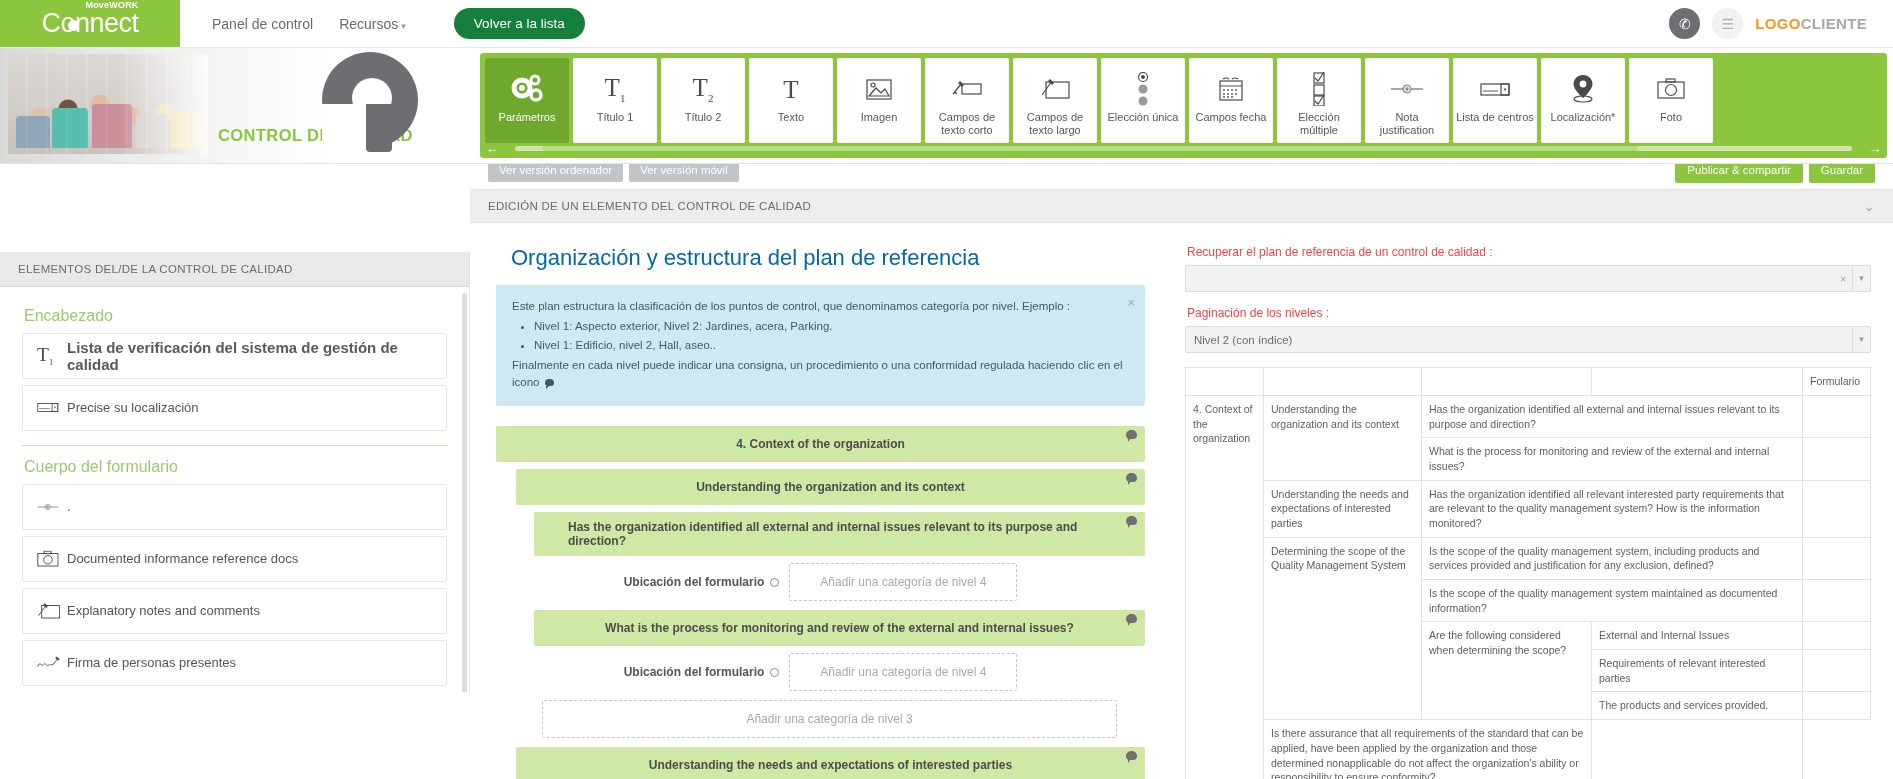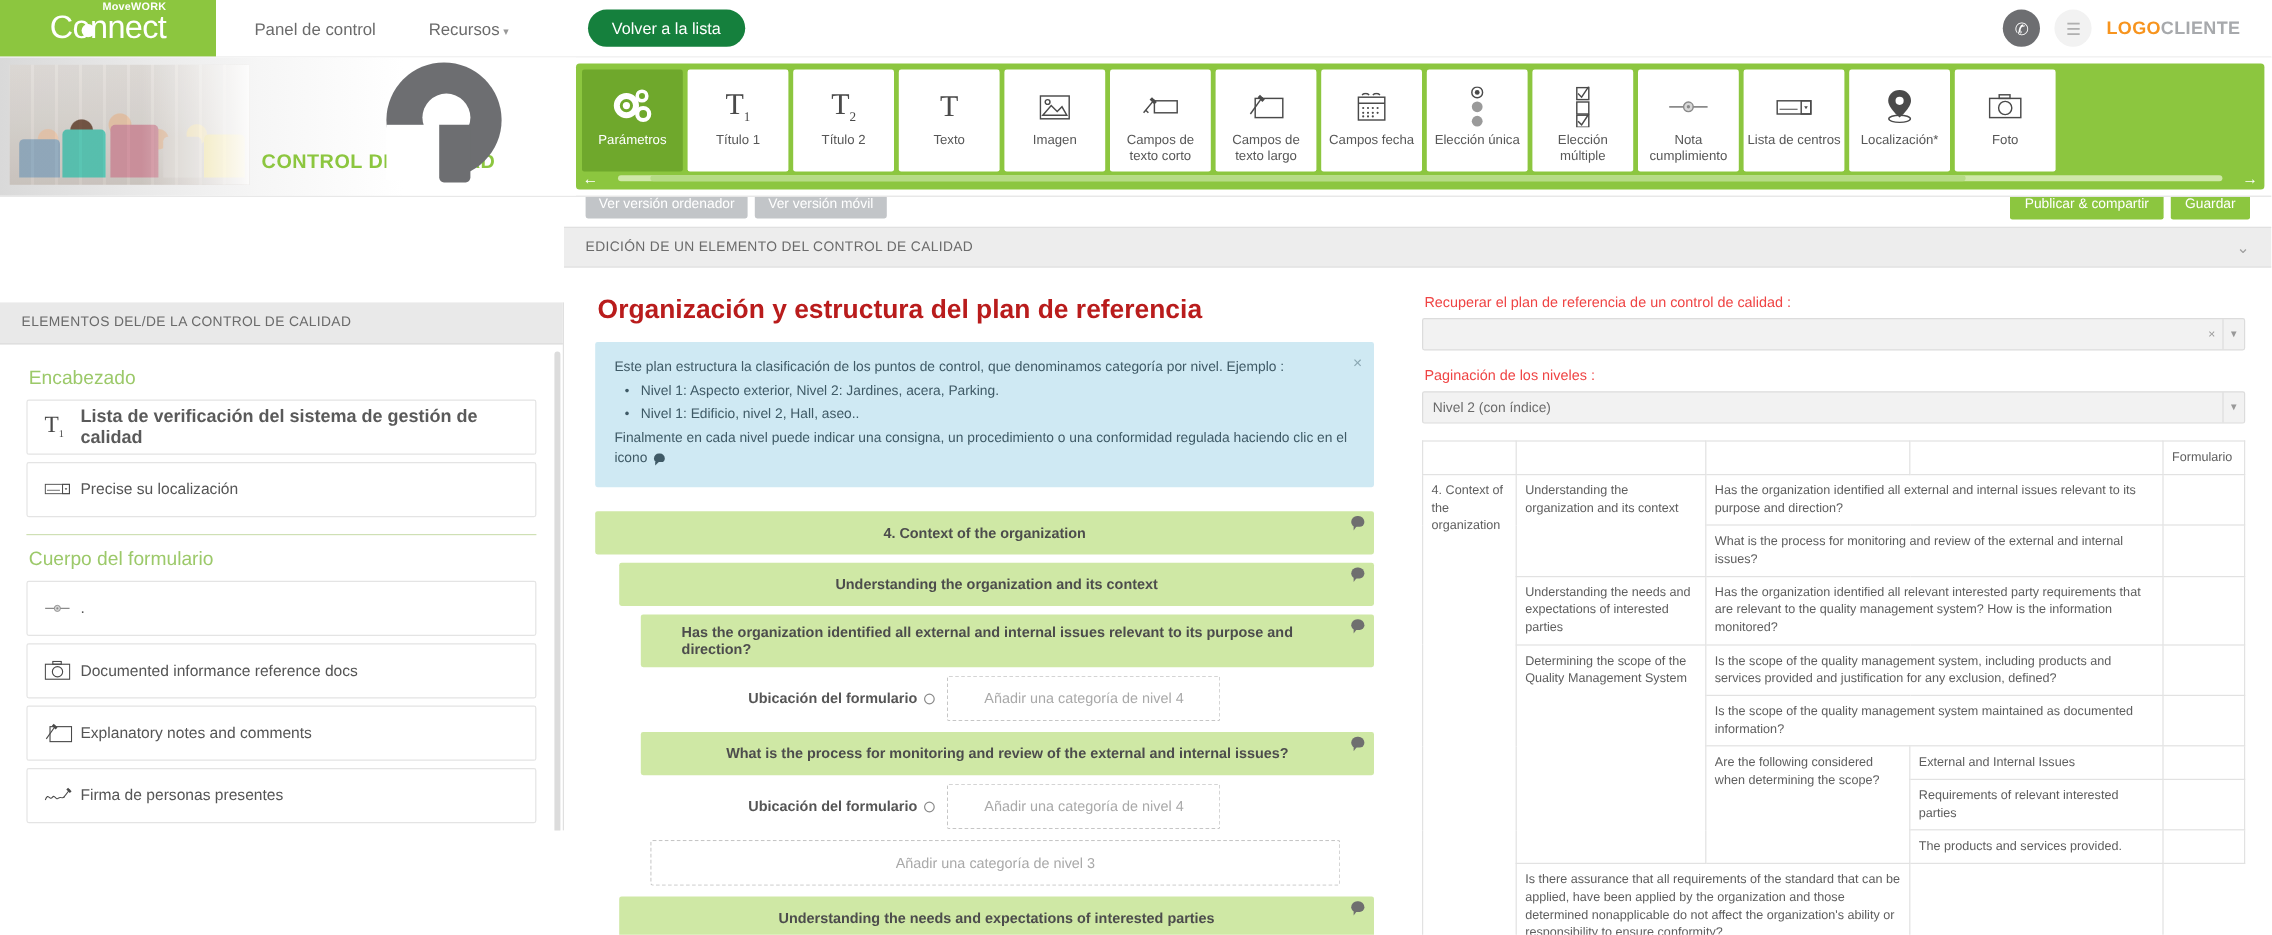--- a/index.html
+++ b/index.html
@@ -54,21 +54,21 @@
     display: inline-block;
     width: 11px; height: 11px;
     border-radius: 50%;
     background: #ffffff;
     position: absolute;
     left: 27px; top: 10px;
   }
   .nav-links {
     display: flex;
     align-items: center;
-    gap: 44px;
+    gap: 26px;
     padding-left: 32px;
   }
   .nav-link {
     color: #6b6b6b;
     font-size: 14px;
     text-decoration: none;
     cursor: pointer;
     white-space: nowrap;
   }
   .nav-caret { font-size: 9px; margin-left: 3px; color: #999; }
@@ -400,23 +400,23 @@
   }
   .col-right {
     width: 722px;
     flex: 0 0 722px;
     padding: 22px 22px 0 14px;
     overflow: hidden;
   }
 
   .page-title {
     font-size: 22px;
-    color: #b91c1c;
-    margin: 0 0 14px 2px;
-    font-weight: bold;
+    color: #0369a1;
+    margin: 0 0 14px 15px;
+    font-weight: normal;
   }
   .infobox {
     background: #cfe9f3;
     color: #3f5a66;
     border-radius: 2px;
     padding: 13px 16px 14px 16px;
     font-size: 11.5px;
     line-height: 1.55;
     position: relative;
     margin-bottom: 20px;
@@ -662,20 +662,31 @@
             <svg width="30" height="24" viewBox="0 0 30 24">
               <rect x="6" y="5" width="23" height="16" stroke="currentColor" fill="none" stroke-width="1.2"></rect>
               <path d="M2 18 L12 4" stroke="currentColor" fill="none" stroke-width="1.2"></path>
               <path d="M10 2 L14 6 L12 8 L8 4 Z" fill="currentColor"></path>
             </svg>
           </div>
           <div class="tool-label">Campos de texto largo</div>
         </div>
         <div class="tool">
           <div class="tool-icon">
+            <svg width="16" height="34" viewBox="0 0 16 34">
+              <circle cx="8" cy="5" r="4.5" fill="none" stroke="currentColor" stroke-width="1.2"></circle>
+              <circle cx="8" cy="5" r="2" fill="currentColor"></circle>
+              <circle cx="8" cy="17" r="4.5" fill="#9a9a9a"></circle>
+              <circle cx="8" cy="29" r="4.5" fill="#9a9a9a"></circle>
+            </svg>
+          </div>
+          <div class="tool-label">Elección única</div>
+        </div>
+        <div class="tool">
+          <div class="tool-icon">
             <svg width="26" height="25" viewBox="0 0 26 25">
               <rect x="2" y="4" width="22" height="19" stroke="currentColor" fill="none" stroke-width="1.2"></rect>
               <path d="M2 9 H24" stroke="currentColor" fill="none" stroke-width="1.2"></path>
               <path d="M5 2 Q8 0 11 2 M14 2 Q17 0 20 2" stroke="currentColor" fill="none" stroke-width="1.2"></path>
               <g fill="currentColor">
                 <circle cx="6" cy="13" r="0.9"></circle>
                 <circle cx="10" cy="13" r="0.9"></circle>
                 <circle cx="14" cy="13" r="0.9"></circle>
                 <circle cx="18" cy="13" r="0.9"></circle>
                 <circle cx="6" cy="17" r="0.9"></circle>
@@ -686,49 +697,38 @@
                 <circle cx="10" cy="20" r="0.9"></circle>
                 <circle cx="14" cy="20" r="0.9"></circle>
               </g>
             </svg>
           </div>
           <div class="tool-label">Campos fecha</div>
         </div>
         <div class="tool">
           <div class="tool-icon">
             <svg width="16" height="34" viewBox="0 0 16 34">
-              <circle cx="8" cy="5" r="4.5" fill="none" stroke="currentColor" stroke-width="1.2"></circle>
-              <circle cx="8" cy="5" r="2" fill="currentColor"></circle>
-              <circle cx="8" cy="17" r="4.5" fill="#9a9a9a"></circle>
-              <circle cx="8" cy="29" r="4.5" fill="#9a9a9a"></circle>
-            </svg>
-          </div>
-          <div class="tool-label">Elección única</div>
-        </div>
-        <div class="tool">
-          <div class="tool-icon">
-            <svg width="16" height="34" viewBox="0 0 16 34">
               <rect x="3" y="1" width="10" height="10" stroke="currentColor" fill="none" stroke-width="1.2"></rect>
               <path d="M4 6 L7 9 L13 0" stroke="currentColor" fill="none" stroke-width="1.2"></path>
               <rect x="3" y="13" width="10" height="10" stroke="currentColor" fill="none" stroke-width="1.2"></rect>
               <rect x="3" y="24" width="10" height="10" stroke="currentColor" fill="none" stroke-width="1.2"></rect>
               <path d="M4 29 L7 32 L13 23" stroke="currentColor" fill="none" stroke-width="1.2"></path>
             </svg>
           </div>
           <div class="tool-label">Elección múltiple</div>
         </div>
         <div class="tool">
           <div class="tool-icon">
             <svg width="34" height="14" viewBox="0 0 34 14">
               <path d="M1 7 H33" stroke="#8a8a8a" stroke-width="1.4"></path>
               <circle cx="17" cy="7" r="4" fill="#d8d8d8" stroke="#8a8a8a" stroke-width="1.2"></circle>
               <circle cx="17" cy="7" r="1.4" fill="#8a8a8a"></circle>
             </svg>
           </div>
-          <div class="tool-label">Nota cumplimiento</div>
+          <div class="tool-label">Nota justification</div>
         </div>
         <div class="tool">
           <div class="tool-icon">
             <svg width="30" height="13" viewBox="0 0 30 13">
               <rect x="1" y="1" width="28" height="11" stroke="currentColor" fill="none" stroke-width="1.2"></rect>
               <rect x="21" y="1" width="8" height="11" stroke="currentColor" fill="none" stroke-width="1.2"></rect>
               <path d="M23.5 5.5 L26.5 5.5 L25 8 Z" fill="currentColor"></path>
               <path d="M3 8 H18" stroke="currentColor" stroke-width="0.9"></path>
             </svg>
           </div>

